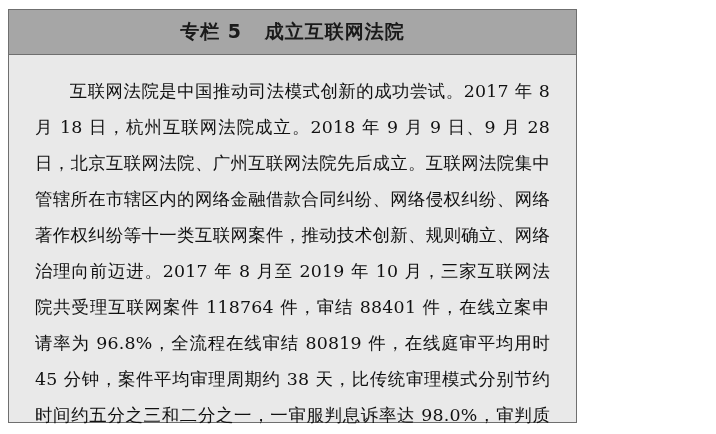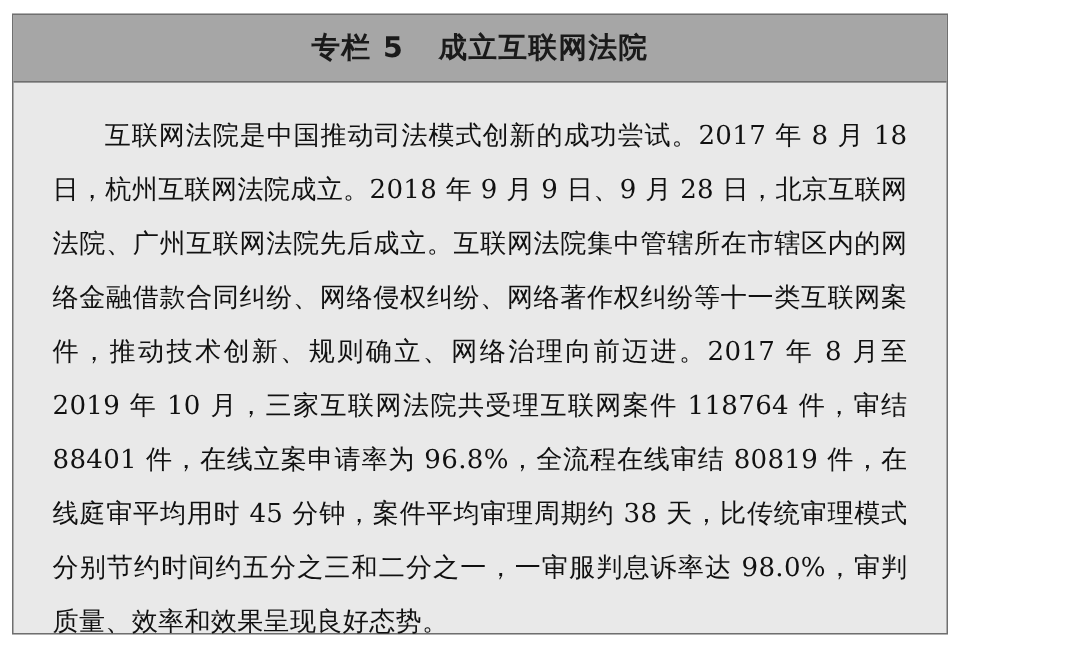--- a/index.html
+++ b/index.html
@@ -10,21 +10,21 @@
     width: 716px;
     height: 434px;
     background: #ffffff;
     font-family: "Liberation Serif", "DejaVu Serif", serif;
     overflow: hidden;
   }
   .box {
     position: absolute;
     left: 8px;
     top: 9px;
-    width: 624px;
+    width: 569px;
     height: 414px;
     box-sizing: border-box;
     border: 1px solid #6f6f6f;
     background: #e9e9e9;
     display: flex;
     flex-direction: column;
   }
   .box-header {
     height: 44px;
     background: #a6a6a6;

